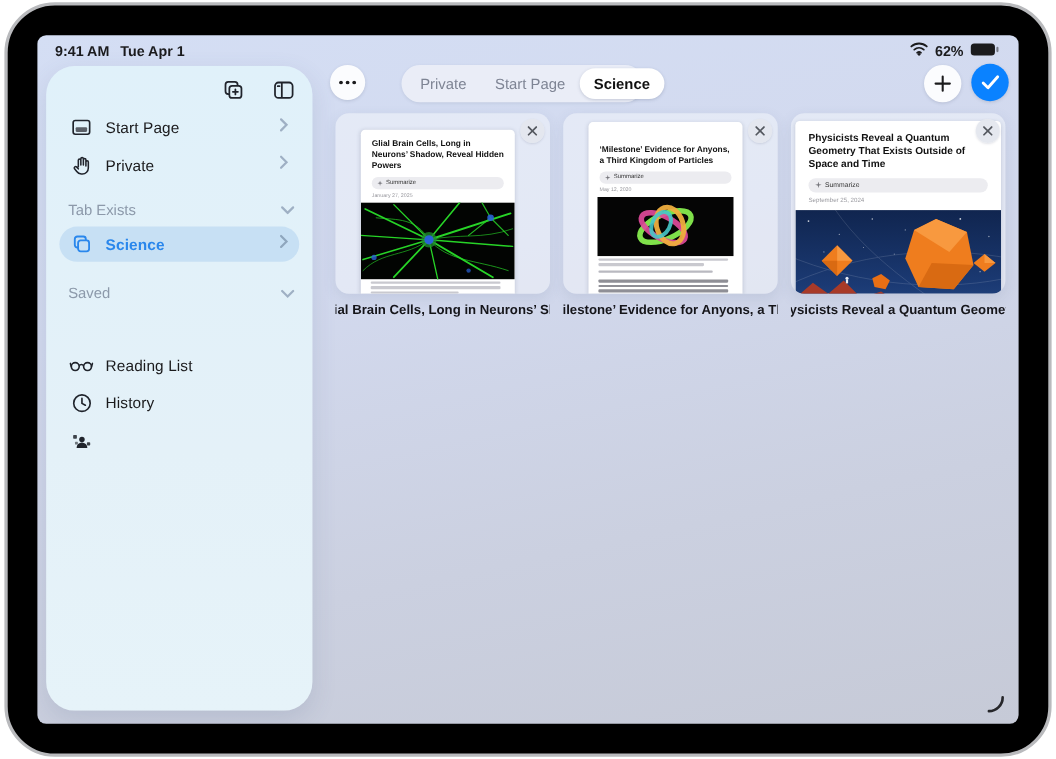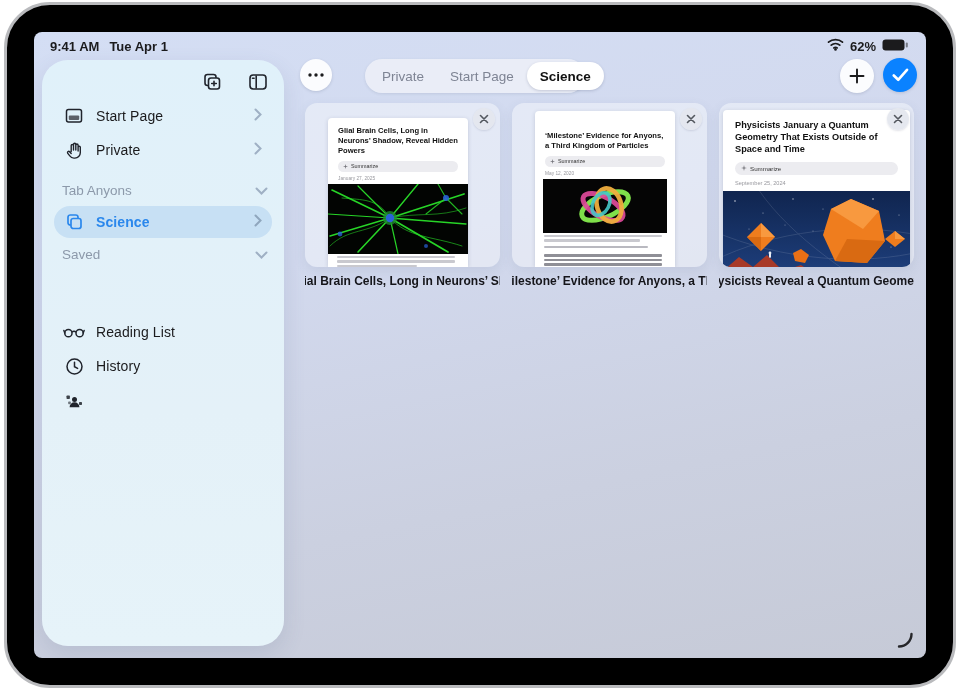--- a/index.html
+++ b/index.html
@@ -139,40 +139,40 @@
               <path d="M6.2 10.5 V4.6 a1.15 1.15 0 0 1 2.3 0 V9 M8.5 8.8 V3.4 a1.15 1.15 0 0 1 2.3 0 V9 M10.8 9 V4.2 a1.15 1.15 0 0 1 2.3 0 V10 M13.1 10 V6.3 a1.1 1.1 0 0 1 2.2 0 v5.4 a5.4 5.4 0 0 1 -5.4 5.4 h-1 a5 5 0 0 1 -4.1 -2.2 L2.6 12.1 a1.25 1.25 0 0 1 2 -1.4 l1.6 1.8"></path>
             </svg>
         </span>
         <span class="lbl">Private</span>
         <span class="chev"><svg width="8" height="13" viewBox="0 0 8 13" fill="none" stroke="#9fb0c4" stroke-width="2" stroke-linecap="round">
               <path d="M1.5 1.5 L6.5 6.5 L1.5 11.5"></path>
             </svg></span>
       </div>
 
       <div class="sb-sec" style="top:120px;">
-        <span>Tab Anyons</span>
+        <span>Tab Exists</span>
         <span class="chev"><svg width="13" height="8" viewBox="0 0 13 8" fill="none" stroke="#9fb0c4" stroke-width="2" stroke-linecap="round">
               <path d="M1.5 1.5 L6.5 6.5 L11.5 1.5"></path>
             </svg></span>
       </div>
 
       <div class="sb-row selected" style="top:146px;">
         <span class="icn">
           <svg width="20" height="20" viewBox="0 0 20 20" fill="none" stroke="#2a87ec" stroke-width="1.7">
               <rect x="4" y="3" width="10" height="10" rx="2.3"></rect>
               <rect x="7" y="6.5" width="10" height="10" rx="2.3" fill="#c7e0f4"></rect>
             </svg>
         </span>
         <span class="lbl">Science</span>
         <span class="chev"><svg width="8" height="13" viewBox="0 0 8 13" fill="none" stroke="#8fa6bd" stroke-width="2" stroke-linecap="round">
               <path d="M1.5 1.5 L6.5 6.5 L1.5 11.5"></path>
             </svg></span>
       </div>
 
-      <div class="sb-sec" style="top:184px;text-align:center;">
+      <div class="sb-sec" style="top:196px;text-align:center;">
         <span>Saved</span>
         <span class="chev"><svg width="13" height="8" viewBox="0 0 13 8" fill="none" stroke="#9fb0c4" stroke-width="2" stroke-linecap="round">
               <path d="M1.5 1.5 L6.5 6.5 L11.5 1.5"></path>
             </svg></span>
       </div>
 
 
       <div class="sb-row" style="top:256px;">
         <span class="icn">
           <svg width="22" height="14" viewBox="0 0 22 14" fill="none" stroke="#20242c" stroke-width="1.5">
@@ -336,21 +336,21 @@
       <svg width="11" height="11" viewBox="0 0 12 12">
           <g stroke="#e8913c" stroke-width="1.3" stroke-linecap="round">
             <path d="M6 0.8 V3.4 M6 8.6 V11.2 M0.8 6 H3.4 M8.6 6 H11.2 M2.3 2.3 L4 4 M8 8 L9.7 9.7 M9.7 2.3 L8 4 M4 8 L2.3 9.7"></path>
           </g>
         </svg>
       <span>‘Milestone’ Evidence for Anyons, a Th…</span>
     </div>
 
     <div class="tabcard" style="left:685px;">
       <div class="page" style="left:4px; top:7px; width:187px;">
-        <div class="ptitle" style="font-size:9.2px; line-height:1.3; padding:10px 12px 0;">Physicists January a Quantum Geometry That Exists Outside of Space and Time</div>
+        <div class="ptitle" style="font-size:9.2px; line-height:1.3; padding:10px 12px 0;">Physicists Reveal a Quantum Geometry That Exists Outside of Space and Time</div>
         <div class="pill" style="margin:6px 12px 0; height:13px; padding:0 6px; font-size:6.2px;">
           <svg width="6" height="6" viewBox="0 0 10 10">
               <path d="M5 0 L6 4 L10 5 L6 6 L5 10 L4 6 L0 5 L4 4 Z" fill="#76767c"></path>
             </svg>
           <span>Summarize</span>
         </div>
         <div class="pdate" style="font-size:5.6px; margin:5px 12px 5px;">September 25, 2024</div>
         <svg width="187" height="98" viewBox="0 0 187 98" style="display:block;">
           <defs>
             <linearGradient id="sky" x1="0" y1="0" x2="0" y2="1">

